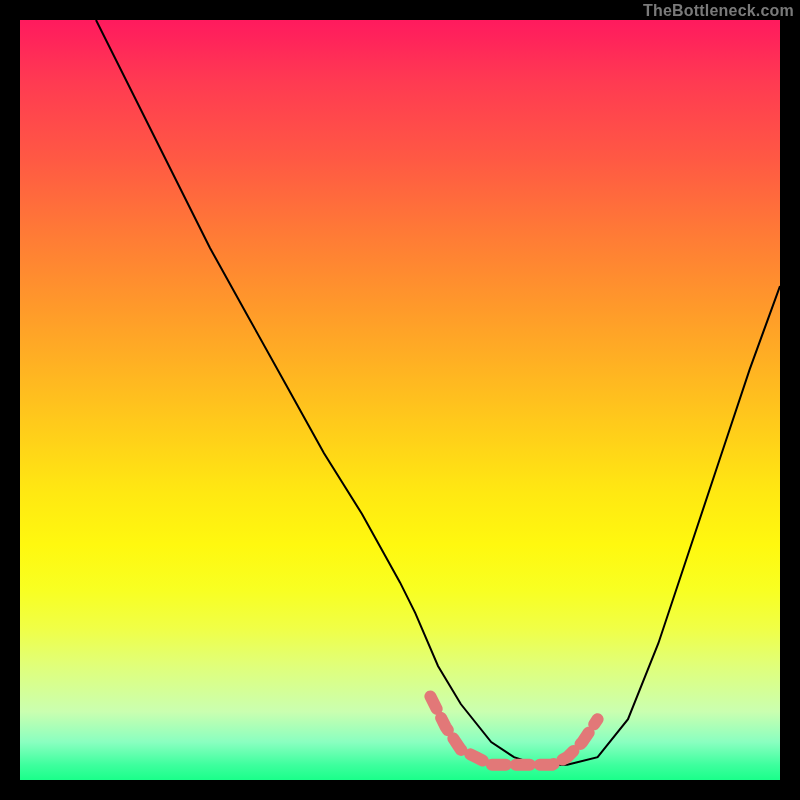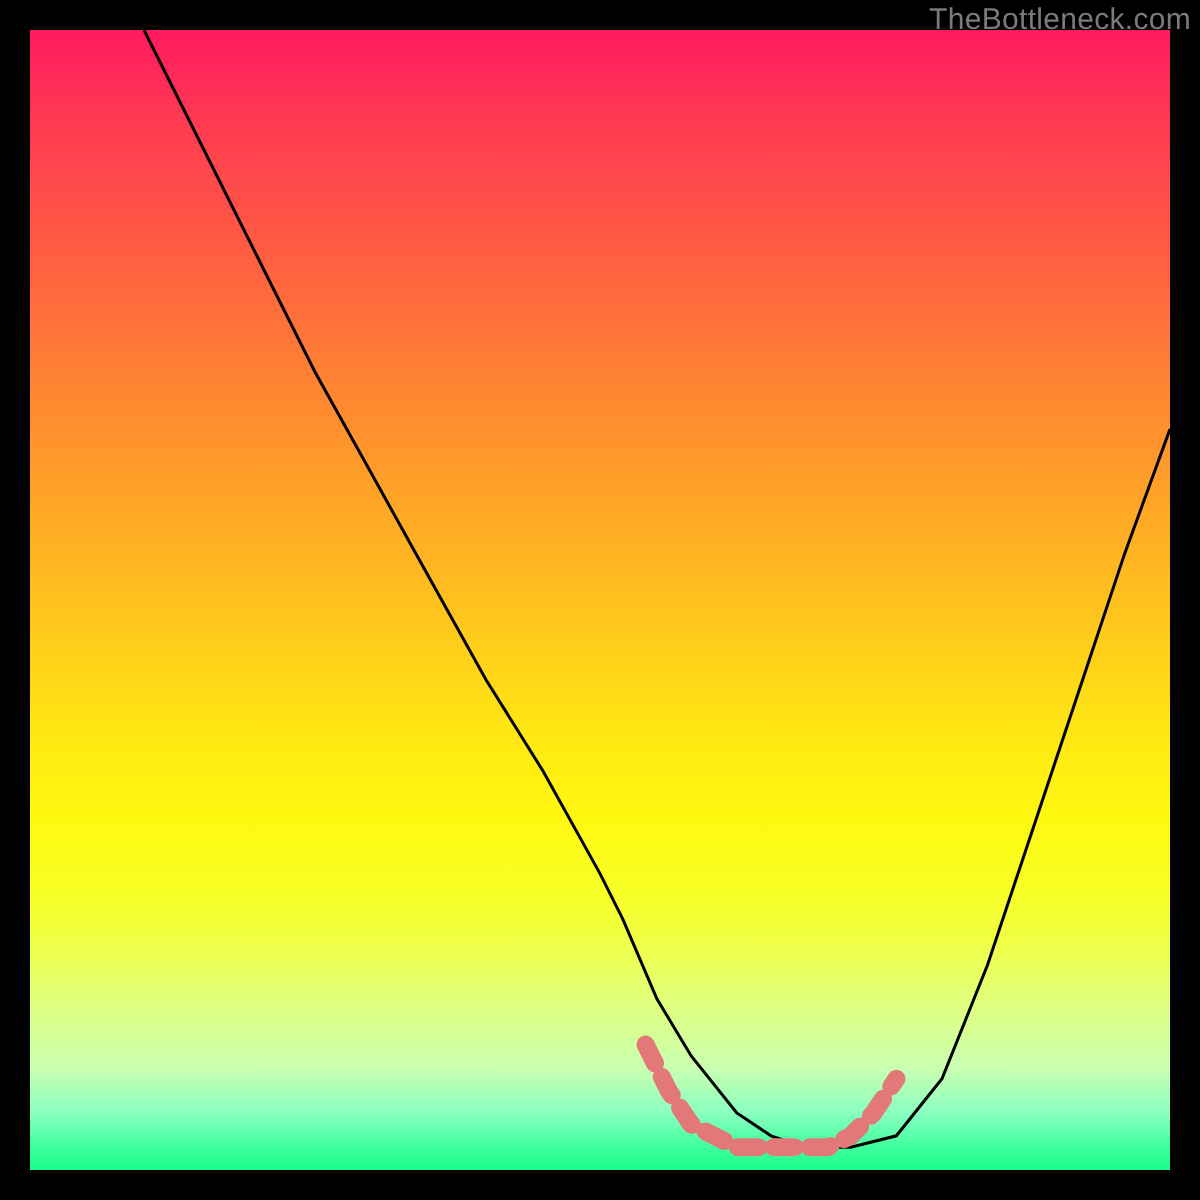--- a/index.html
+++ b/index.html
@@ -58,23 +58,23 @@
     left: 0;
     top: 0;
     width: 760px;
     height: 760px;
   }
   .watermark {
     position: absolute;
     top: 2px;
     right: 6px;
     color: #7a7a7a;
-    font-size: 20px;
+    font-size: 16px;
     letter-spacing: 0.2px;
-    font-weight: 400;
+    font-weight: 700;
   }
 </style>
 </head>
 <body>
 
 <div class="frame">
 
   <div class="plot">
     <div class="gradient"></div>
 

